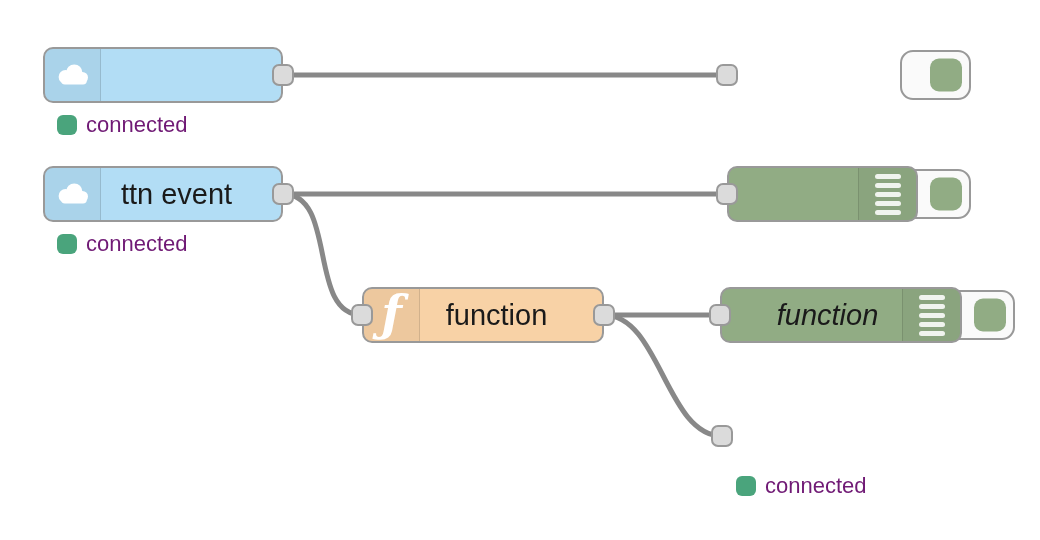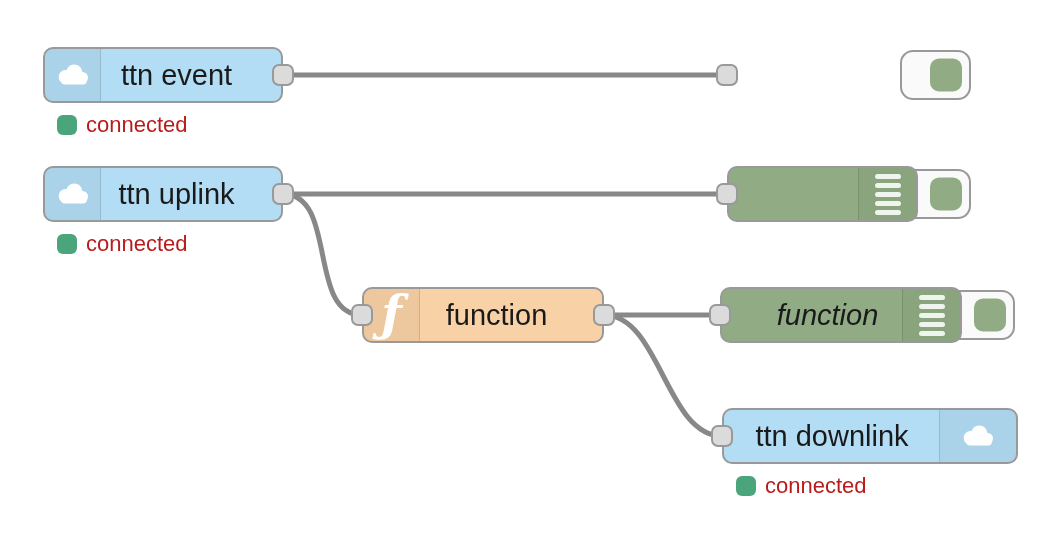--- a/index.html
+++ b/index.html
@@ -28,21 +28,21 @@
   .port{position:absolute;width:22px;height:22px;background:#dbdbdb;border:2px solid #999999;
         border-radius:7px;box-sizing:border-box;z-index:3;}
 
   .toggle{position:absolute;width:71px;height:50px;background:#fafafa;border:2px solid #999999;
           border-radius:13px;box-sizing:border-box;z-index:1;}
   .toggle-inner{position:absolute;right:7px;top:50%;transform:translateY(-50%);
                 width:32px;height:33px;background:#91AC84;border-radius:9px;}
 
   .status{position:absolute;display:flex;align-items:center;z-index:2;}
   .status-dot{width:20px;height:20px;border-radius:6px;background:#4AA47C;margin-right:9px;}
-  .status-text{font-size:22px;color:#b91c1c;}
+  .status-text{font-size:22px;color:#701a75;}
 
   .debug-bars{display:flex;flex-direction:column;gap:4px;}
   .debug-bars span{display:block;width:26px;height:5px;background:#f0f4ee;border-radius:2.5px;}
 
   .fx{color:#ffffff;font-family:"DejaVu Serif",serif;font-style:italic;font-weight:bold;
       font-size:48px;line-height:1;margin-top:-4px;}
   .cloud{display:block;}
 </style>
 </head>
 <body>
@@ -61,21 +61,20 @@
     <div class="iconbox icon-left">
       <svg class="cloud" width="40" height="26" viewBox="0 0 64 40">
         <g fill="#ffffff">
           <circle cx="20" cy="23" r="11"></circle>
             <circle cx="34" cy="16" r="13"></circle>
           <circle cx="47" cy="24" r="9"></circle>
             <rect x="13" y="22" width="41" height="13" rx="6"></rect>
         </g>
       </svg>
     </div>
-    <div class="label label-mid">ttn event</div>
   </div>
   <div class="port" style="left:272px;top:64px;"></div>
   <div class="status" style="left:57px;top:112px;">
     <span class="status-dot"></span>
     <span class="status-text">connected</span>
   </div>
 
   <div class="toggle" style="left:900px;top:50px;">
     <span class="toggle-inner"></span>
   </div>
@@ -85,21 +84,21 @@
     <div class="iconbox icon-left">
       <svg class="cloud" width="40" height="26" viewBox="0 0 64 40">
         <g fill="#ffffff">
           <circle cx="20" cy="23" r="11"></circle>
             <circle cx="34" cy="16" r="13"></circle>
           <circle cx="47" cy="24" r="9"></circle>
             <rect x="13" y="22" width="41" height="13" rx="6"></rect>
         </g>
       </svg>
     </div>
-    <div class="label label-mid">ttn uplink</div>
+    <div class="label label-mid">ttn event</div>
   </div>
   <div class="port" style="left:272px;top:183px;"></div>
   <div class="status" style="left:57px;top:231px;">
     <span class="status-dot"></span>
     <span class="status-text">connected</span>
   </div>
 
   <div class="toggle" style="left:900px;top:169px;">
     <span class="toggle-inner"></span>
   </div>
@@ -135,32 +134,19 @@
         <span></span>
           <span></span>
           <span></span>
           <span></span>
           <span></span>
       </div>
     </div>
   </div>
   <div class="port" style="left:709px;top:304px;"></div>
 
-  <div class="node node-blue" style="left:722px;top:408px;width:296px;">
-    <div class="label label-out">ttn downlink</div>
-    <div class="iconbox icon-right w76">
-      <svg class="cloud" width="40" height="26" viewBox="0 0 64 40">
-        <g fill="#ffffff">
-          <circle cx="20" cy="23" r="11"></circle>
-            <circle cx="34" cy="16" r="13"></circle>
-          <circle cx="47" cy="24" r="9"></circle>
-            <rect x="13" y="22" width="41" height="13" rx="6"></rect>
-        </g>
-      </svg>
-    </div>
-  </div>
   <div class="port" style="left:711px;top:425px;"></div>
   <div class="status" style="left:736px;top:473px;">
     <span class="status-dot"></span>
     <span class="status-text">connected</span>
   </div>
 
 </div>
 
 </body></html>

